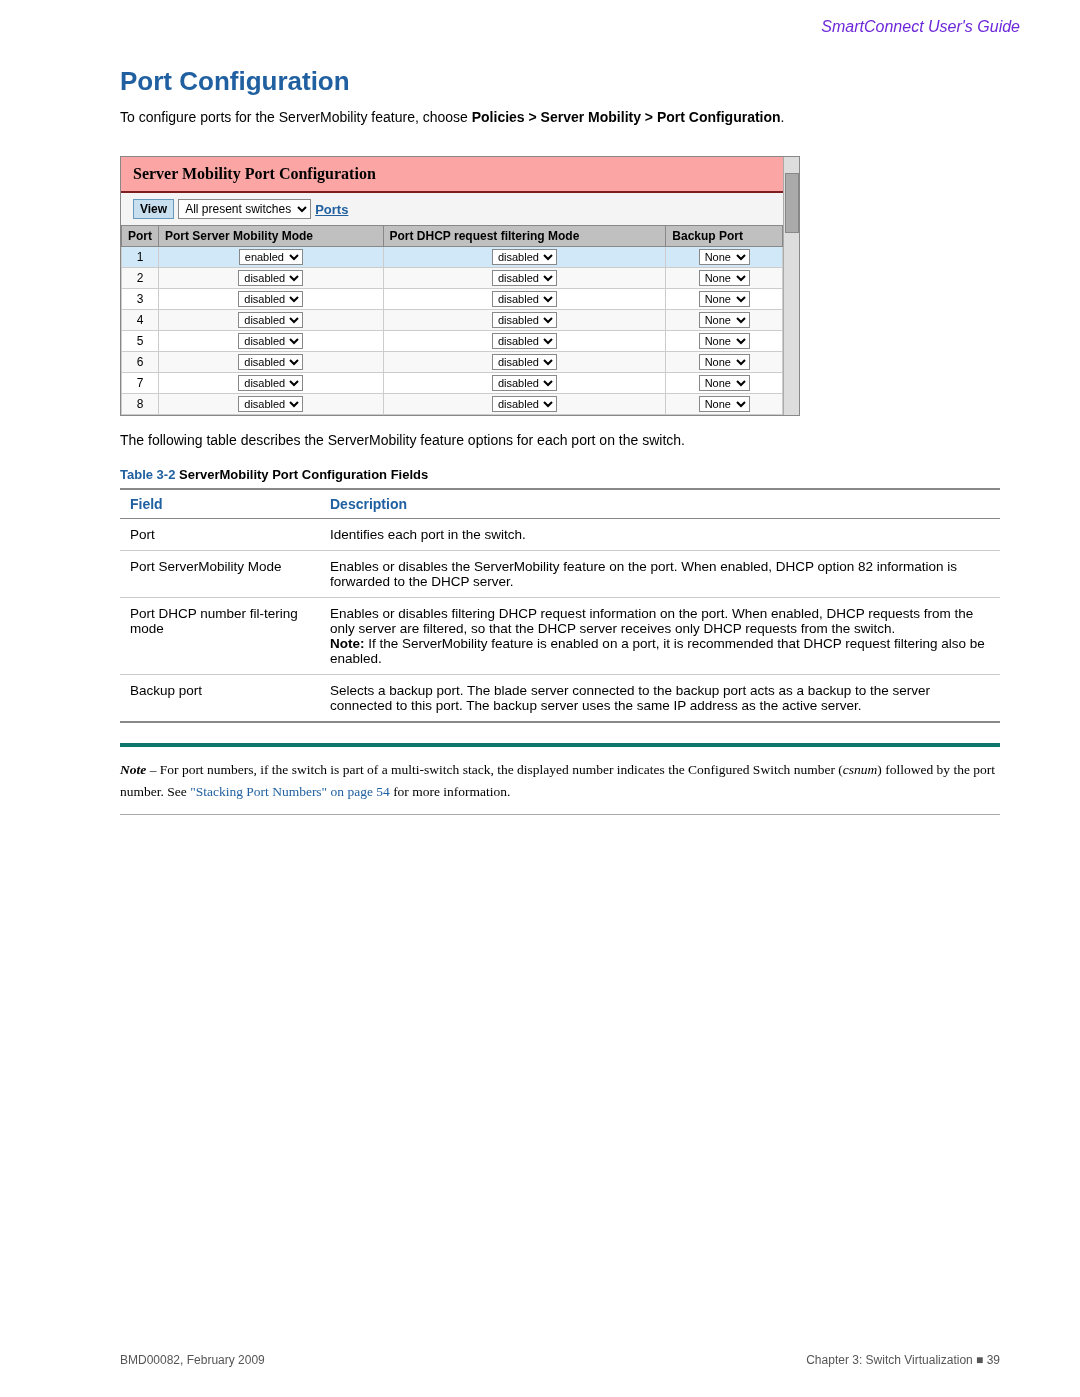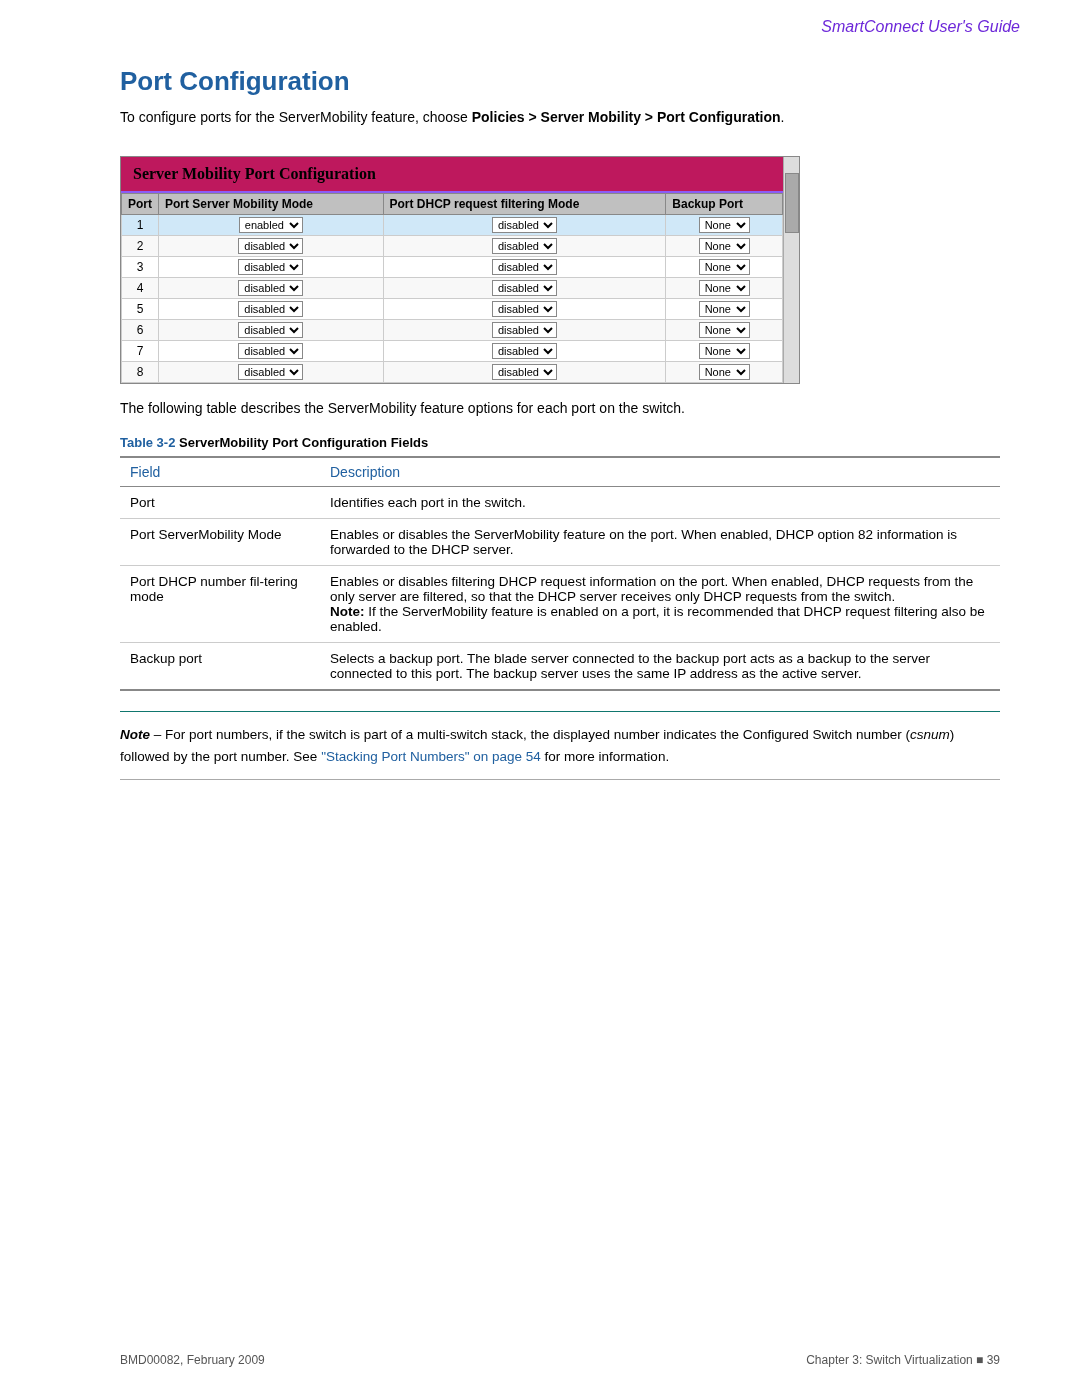--- a/index.html
+++ b/index.html
@@ -72,22 +72,22 @@
       margin-top: 16px;
       border: 1px solid #888;
     }
 
     .widget-inner {
       padding: 0;
       margin-right: 16px;
     }
 
     .widget-title-bar {
-      background: #be185d;
-      border-bottom: 2px solid #8b5cf6;
+      background: #fca5a5;
+      border-bottom: 2px solid #7f1d1d;
       padding: 8px 12px;
     }
 
     .widget-title {
       font-size: 16px;
       font-weight: bold;
       font-family: 'Times New Roman', Times, serif;
     }
 
     .widget-toolbar {
@@ -205,21 +205,21 @@
     }
 
     .desc-table thead tr {
       border-top: 2px solid #888;
       border-bottom: 1px solid #888;
     }
 
     .desc-table th {
       padding: 6px 10px;
       text-align: left;
-      font-weight: normal;
+      font-weight: bold;
       color: #2060a0;
       font-size: 14px;
     }
 
     .desc-table td {
       padding: 8px 10px;
       vertical-align: top;
       font-size: 13.5px;
       border-bottom: 1px solid #ccc;
     }
@@ -227,27 +227,28 @@
     .desc-table td:first-child {
       width: 200px;
       font-size: 13.5px;
     }
 
     .desc-table tr:last-child td {
       border-bottom: 2px solid #888;
     }
 
     .note-box {
-      border-top: 1px solid #0f766e;
+      border-top: 4px solid #0f766e;
       border-bottom: 1px solid #aaa;
       padding: 12px 0;
       margin-top: 10px;
       margin-bottom: 22px;
       font-size: 13.5px;
       line-height: 1.6;
+      font-family: Liberation Serif, serif;
     }
 
     .note-box .note-label {
       font-weight: bold;
       font-style: italic;
     }
 
     .note-box a {
       color: #2060a0;
       text-decoration: none;
@@ -288,20 +289,27 @@
     <span>To configure ports for the ServerMobility feature, choose </span><strong>Policies &gt; Server Mobility &gt; Port Configuration</strong><span>.</span>
   </p>
 
   <div class="widget-container">
     <div class="widget-inner">
 
       <div class="widget-title-bar">
         <span class="widget-title">Server Mobility Port Configuration</span>
       </div>
 
+      <div class="widget-toolbar">
+        <button class="widget-view-btn">View</button>
+        <select class="widget-select">
+          <option>All present switches</option>
+        </select>
+        <span class="widget-ports-link">Ports</span>
+      </div>
 
       <table class="widget-table">
         <thead>
           <tr>
             <th>Port</th>
             <th>Port Server Mobility Mode</th>
             <th>Port DHCP request filtering Mode</th>
             <th>Backup Port</th>
           </tr>
         </thead>

